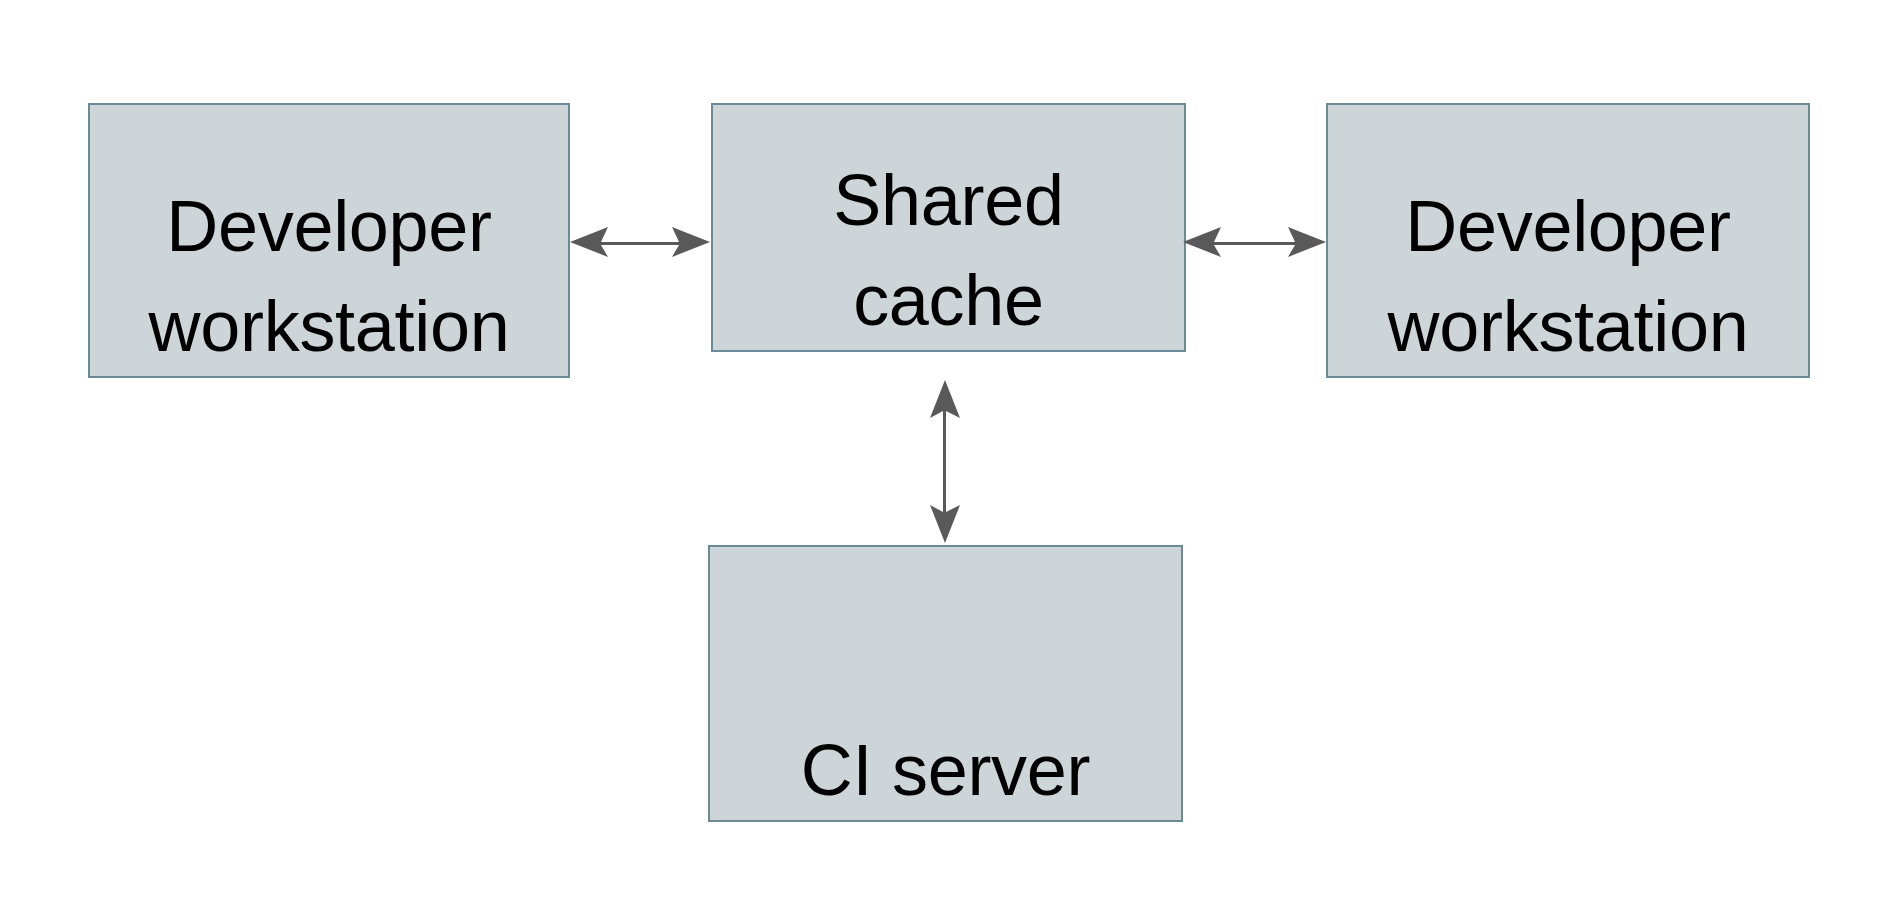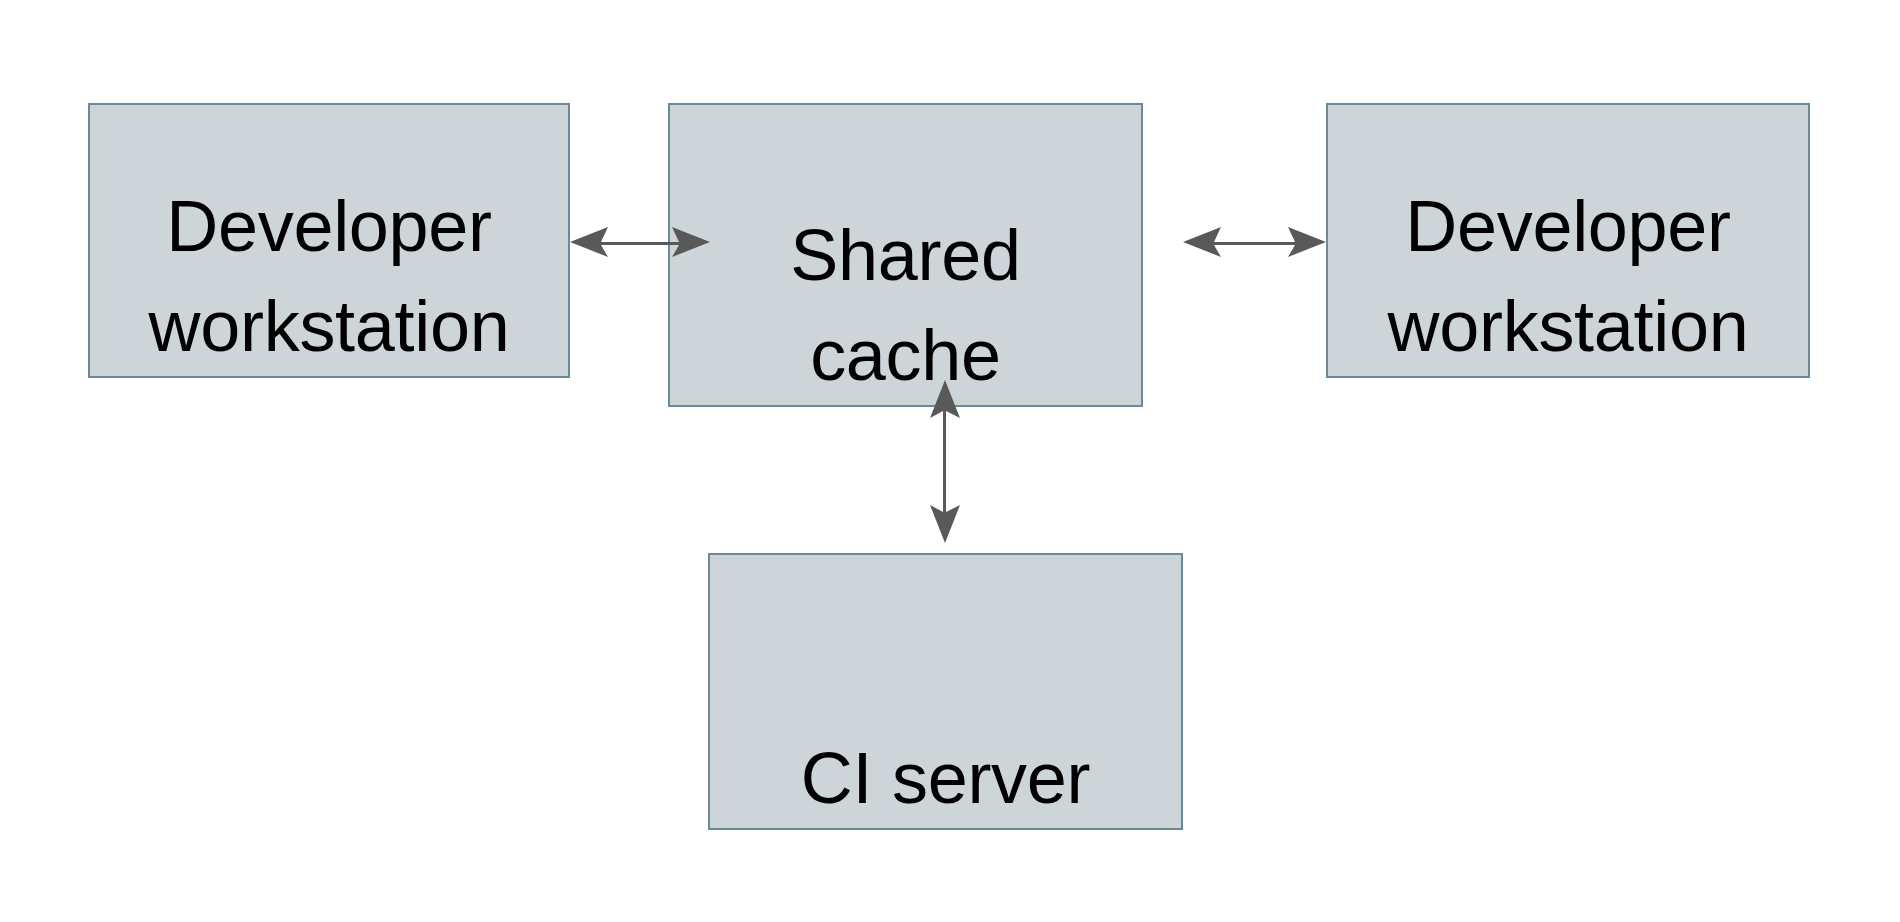--- a/index.html
+++ b/index.html
@@ -39,23 +39,23 @@
     padding: 0 14px;
   }
   .edge {
     position: absolute;
     overflow: visible;
   }
   .edge svg { display: block; overflow: visible; }
 
   
   #node-dev-left   { left: 88px;   top: 103px;  width: 482px; height: 275px; }
-  #node-shared     { left: 668px;  top: 103px;  width: 475px; height: 304px; }
+  #node-shared     { left: 711px;  top: 103px;  width: 475px; height: 249px; }
   #node-dev-right  { left: 1326px; top: 103px;  width: 484px; height: 275px; }
-  #node-ci         { left: 708px;  top: 545px;  width: 475px; height: 277px; margin-top: 8px; }
+  #node-ci         { left: 708px;  top: 545px;  width: 475px; height: 277px; }
 
   
   #edge-left   { left: 568px;  top: 213px; width: 144px; height: 58px; }
   #edge-right  { left: 1181px; top: 213px; width: 147px; height: 58px; }
   #edge-down   { left: 916px;  top: 378px; width: 58px;  height: 167px; }
 </style>
 </head>
 <body>
 
 <div id="canvas">

